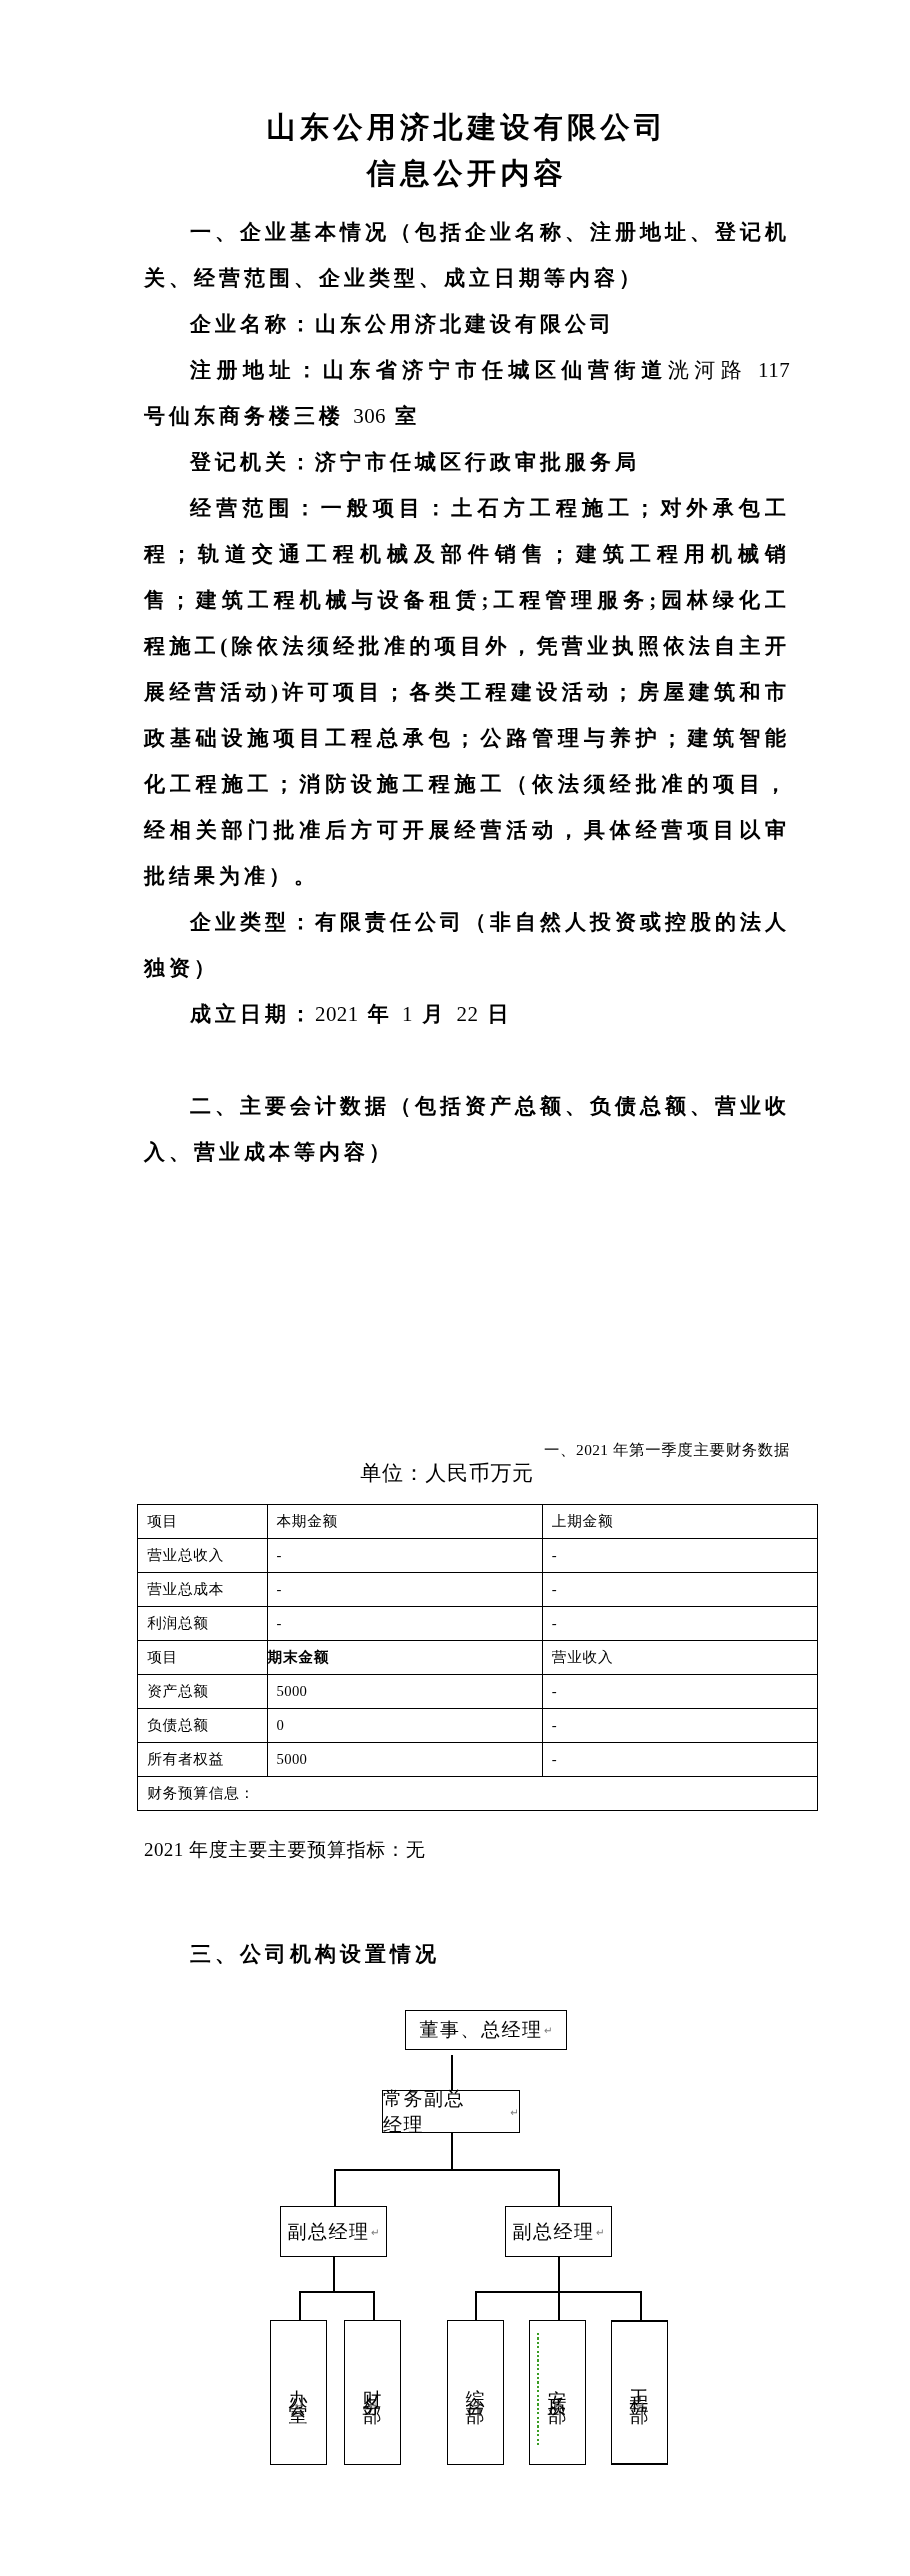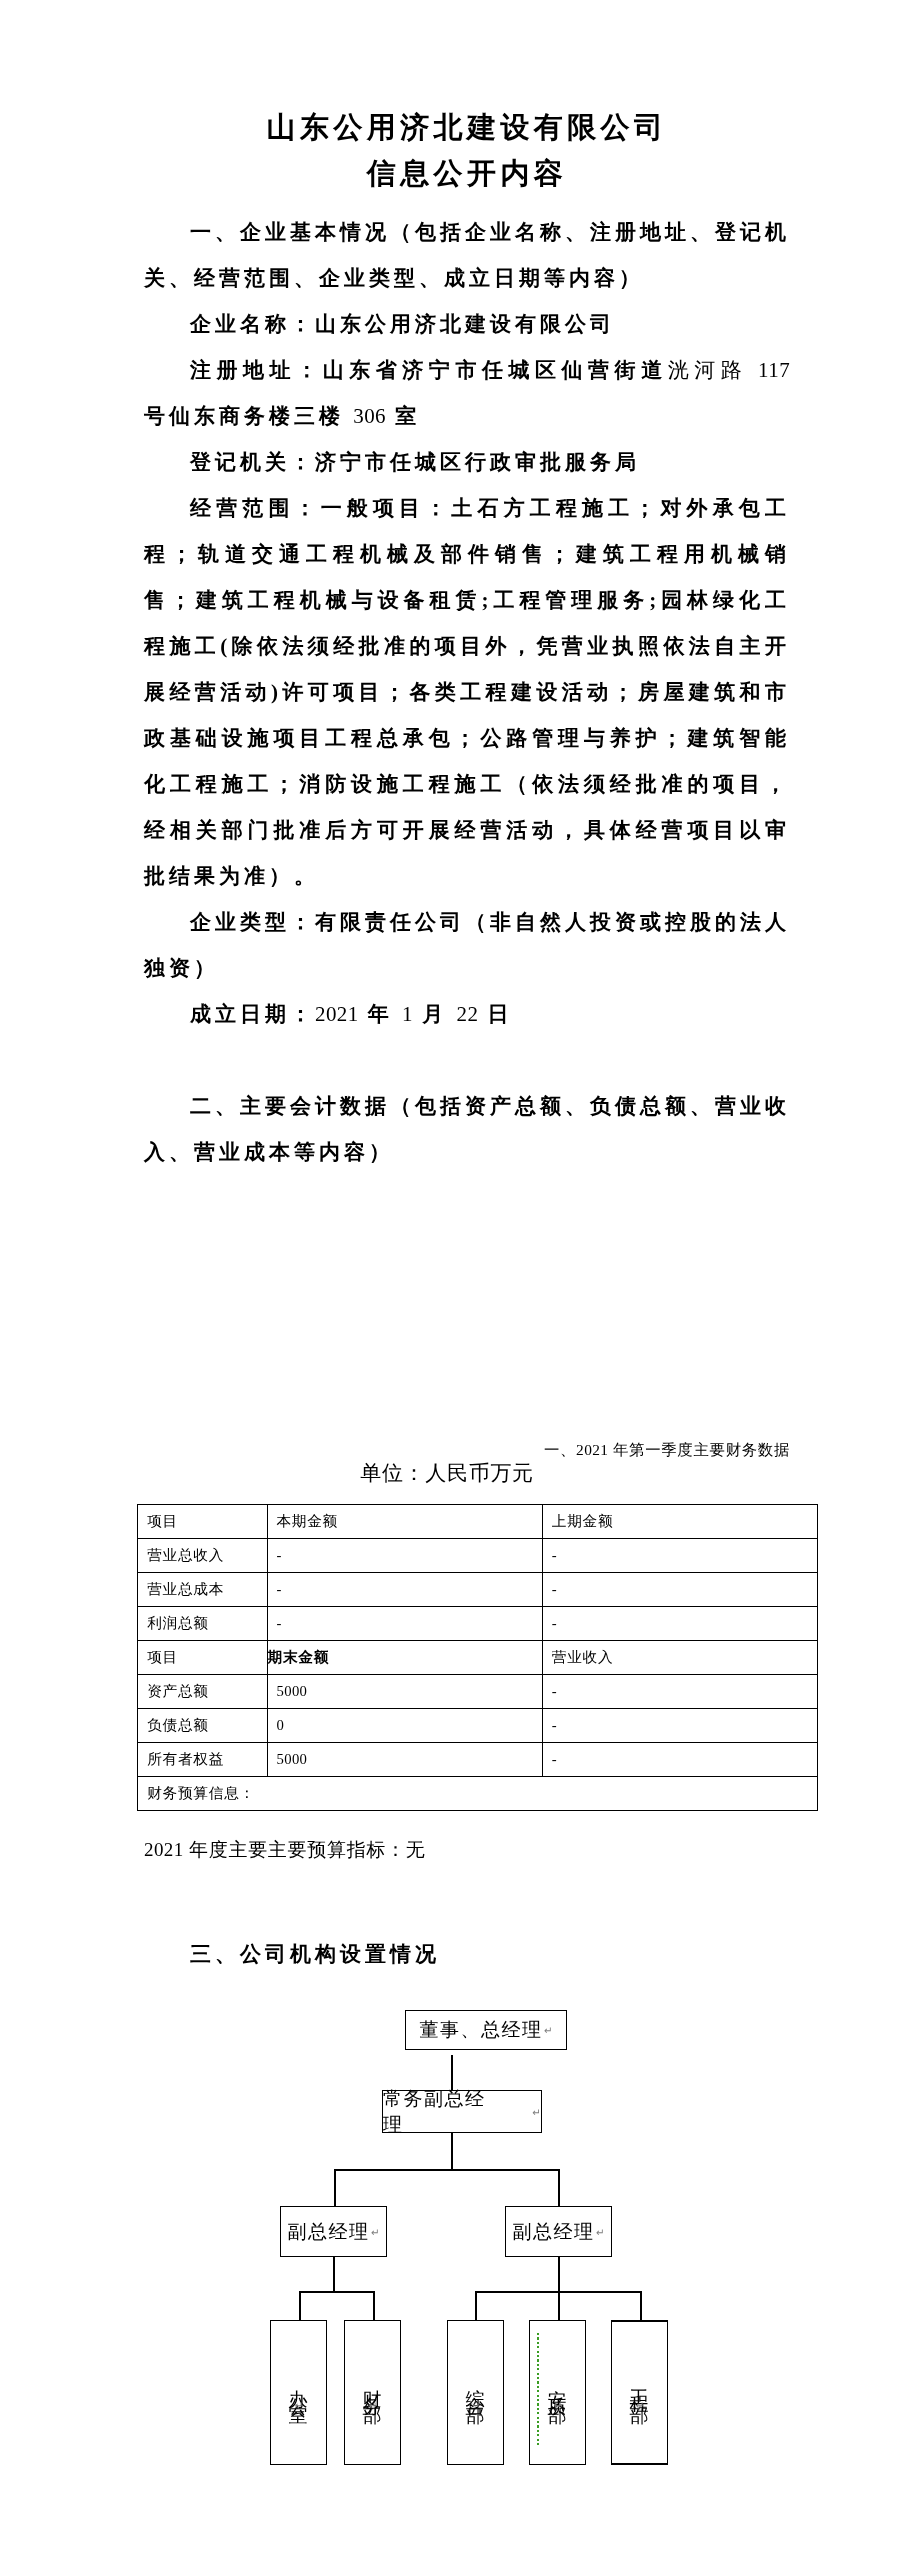--- a/index.html
+++ b/index.html
@@ -201,21 +201,21 @@
     <p class="para sec3-heading">三、公司机构设置情况</p>
 
     <div class="org-chart">
 
       <div class="org-box" style="left:176px; top:1px; width:162px; height:40px;margin-left:23px;">
         <span>董事、总经理</span>
           <span class="ret">↵</span>
       </div>
       <div class="vline" style="left:245px; top:46px; height:35px;"></div>
 
-      <div class="org-box" style="left:176px; top:81px; width:160px; height:43px;gap:28px;">
+      <div class="org-box" style="left:176px; top:81px; width:138px; height:43px;gap:28px;">
         <span>常务副总经理</span>
           <span class="ret">↵</span>
       </div>
       <div class="vline" style="left:245px; top:123px; height:37px;"></div>
       <div class="hline" style="left:129px; top:160px; width:225px;"></div>
       <div class="vline" style="left:128px; top:160px; height:37px;"></div>
       <div class="vline" style="left:352px; top:160px; height:37px;"></div>
 
       <div class="org-box" style="left:74px; top:197px; width:107px; height:51px;">
         <span>副总经理</span>

